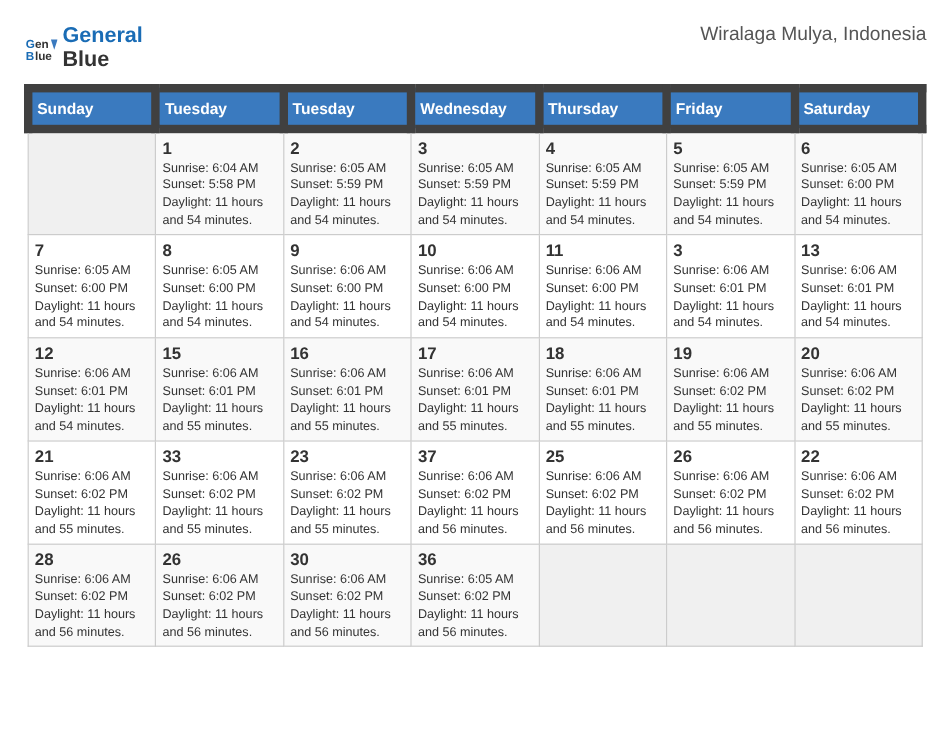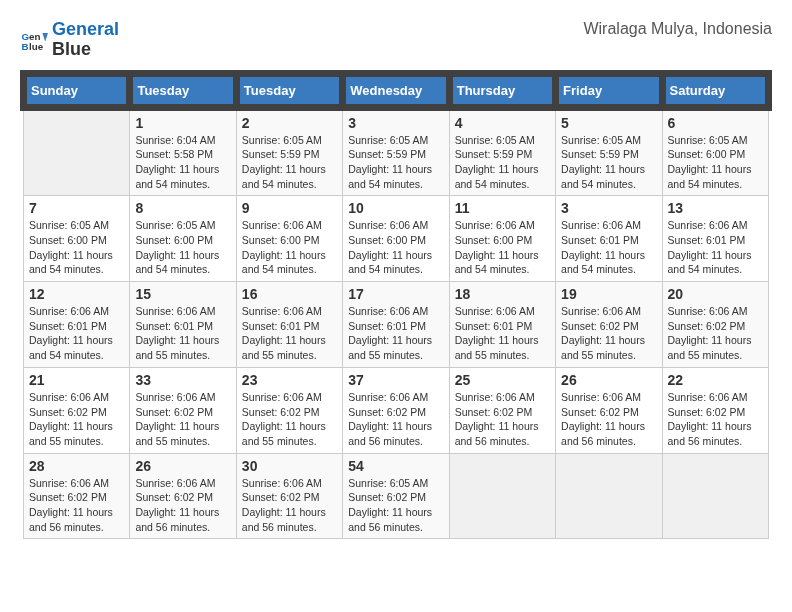--- a/index.html
+++ b/index.html
@@ -342,21 +342,21 @@
 and 56 minutes.</div>
         </td>
         <td>
           <span class="day-num">30</span>
           <div class="day-info" style="white-space: pre-line;">Sunrise: 6:06 AM
 Sunset: 6:02 PM
 Daylight: 11 hours
 and 56 minutes.</div>
         </td>
         <td>
-          <span class="day-num">54</span>
+          <span class="day-num">36</span>
           <div class="day-info" style="white-space: pre-line;">Sunrise: 6:05 AM
 Sunset: 6:02 PM
 Daylight: 11 hours
 and 56 minutes.</div>
         </td>
         <td class="empty-cell"></td>
         <td class="empty-cell"></td>
         <td class="empty-cell"></td>
       </tr>
     </tbody>

